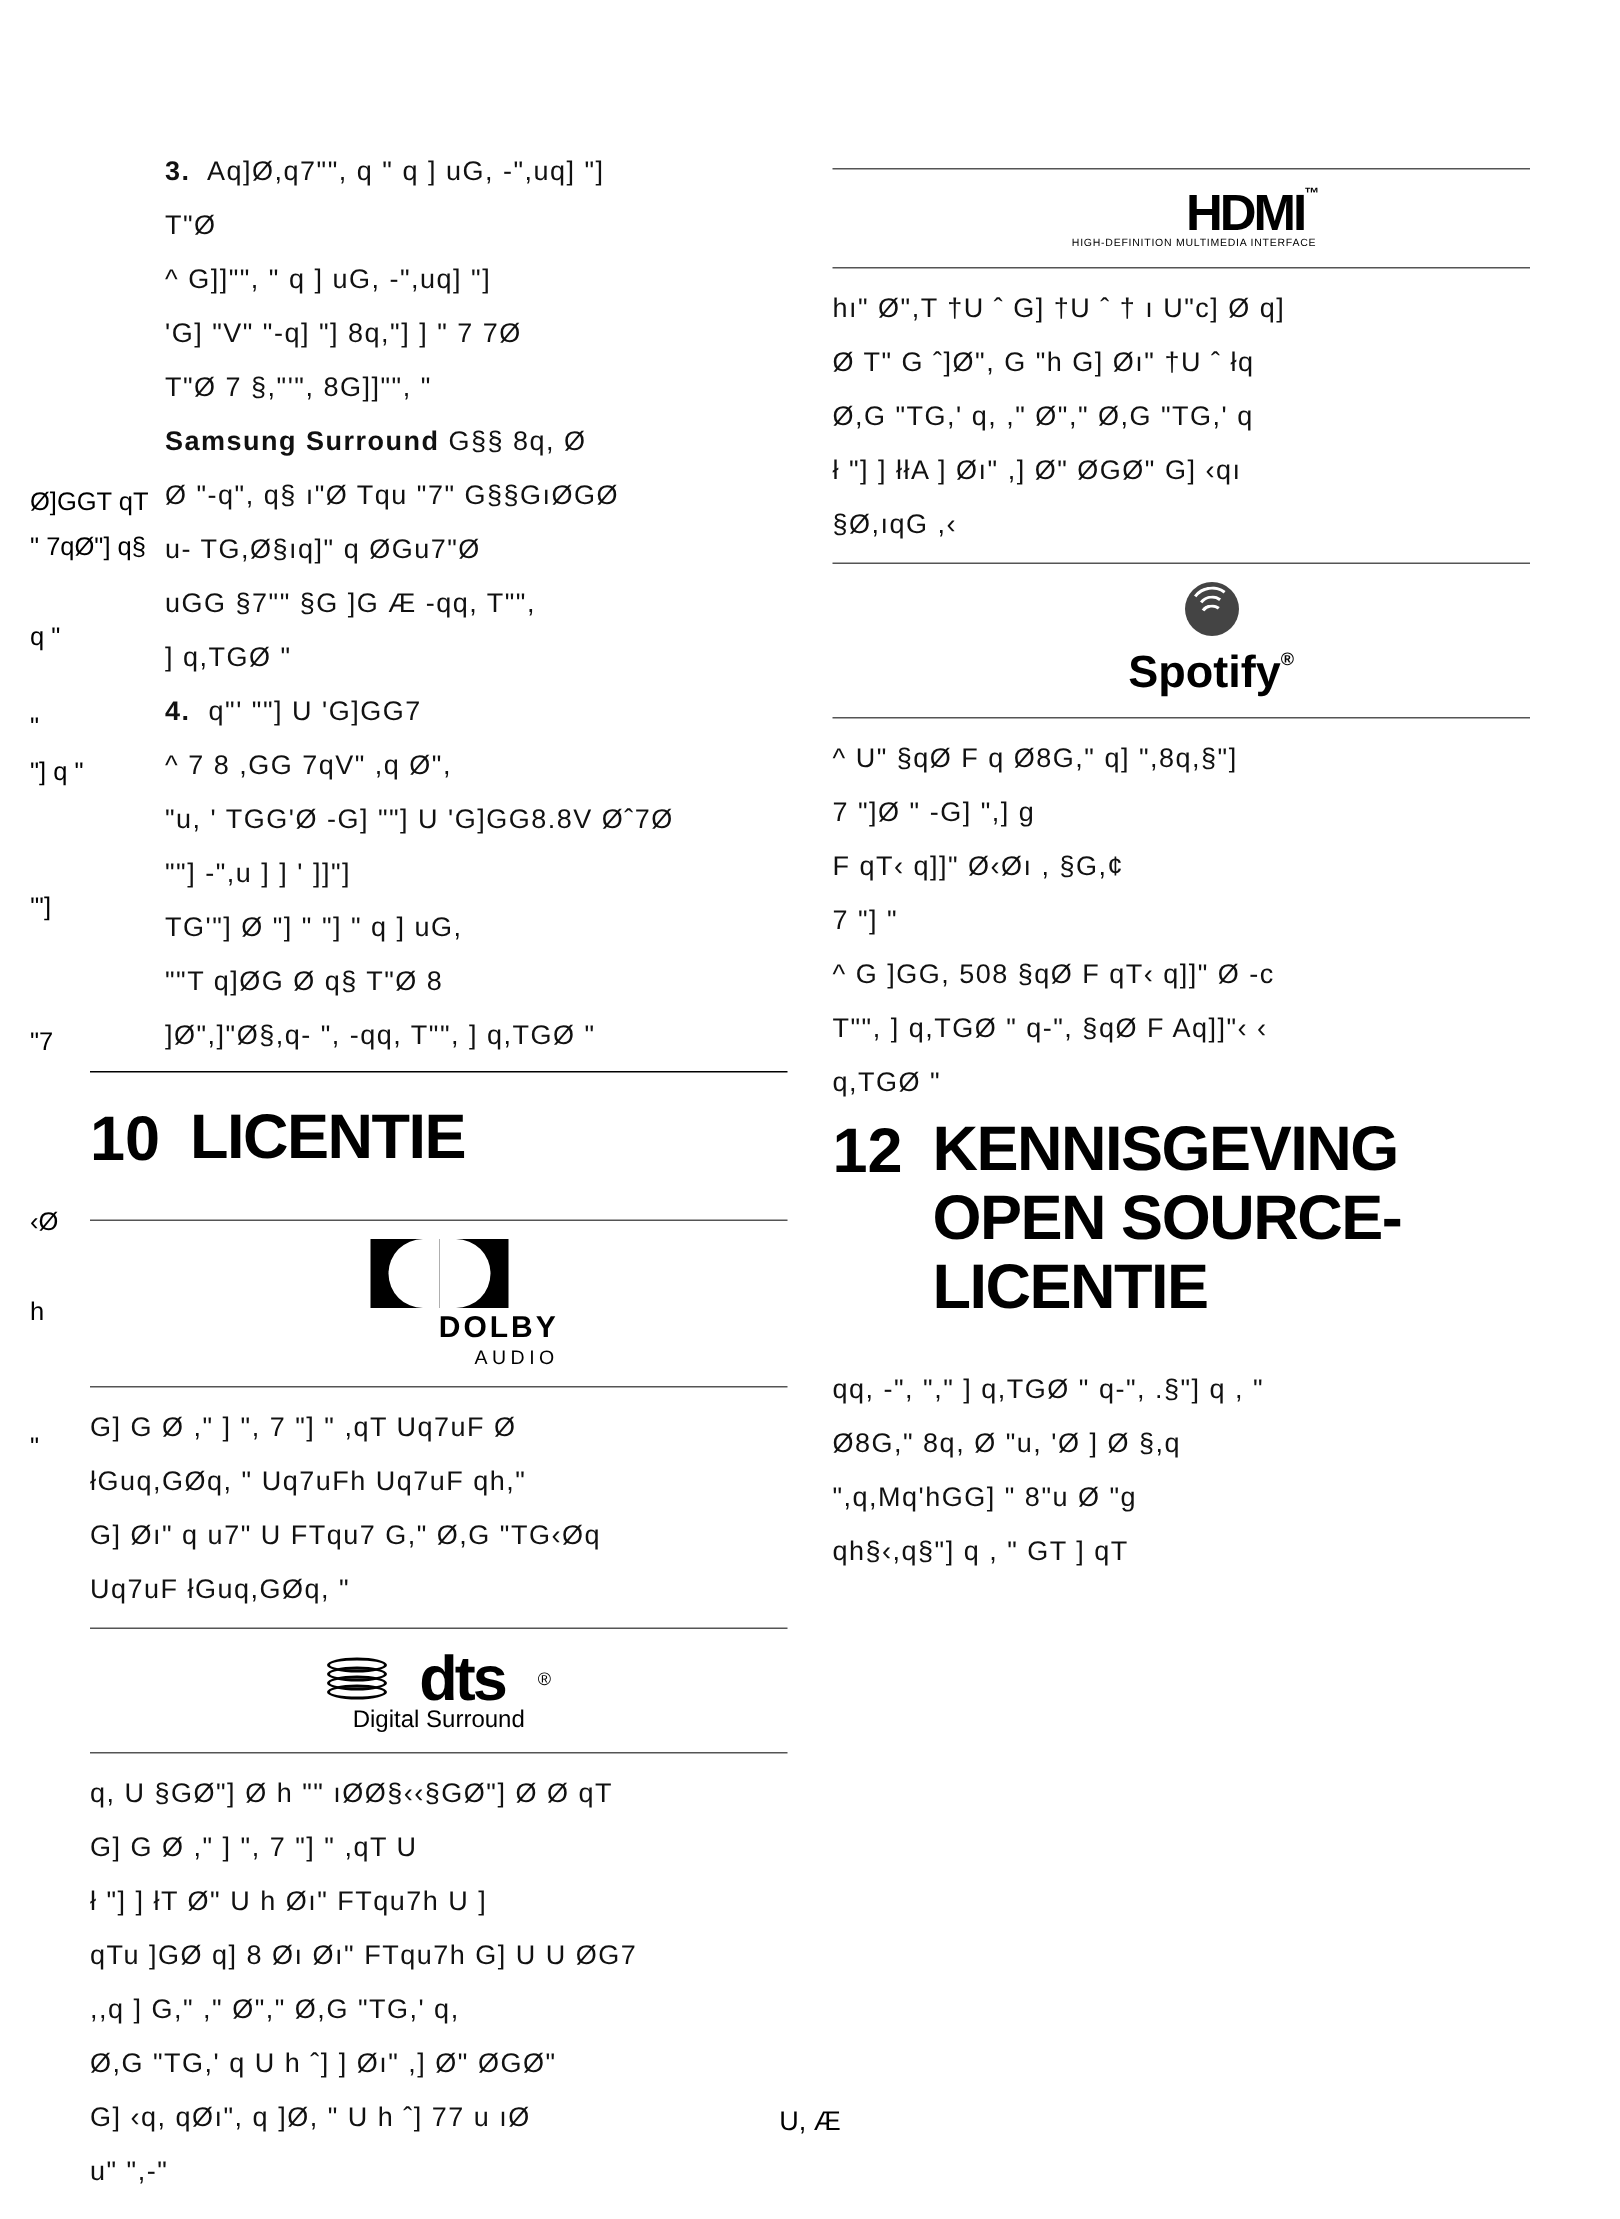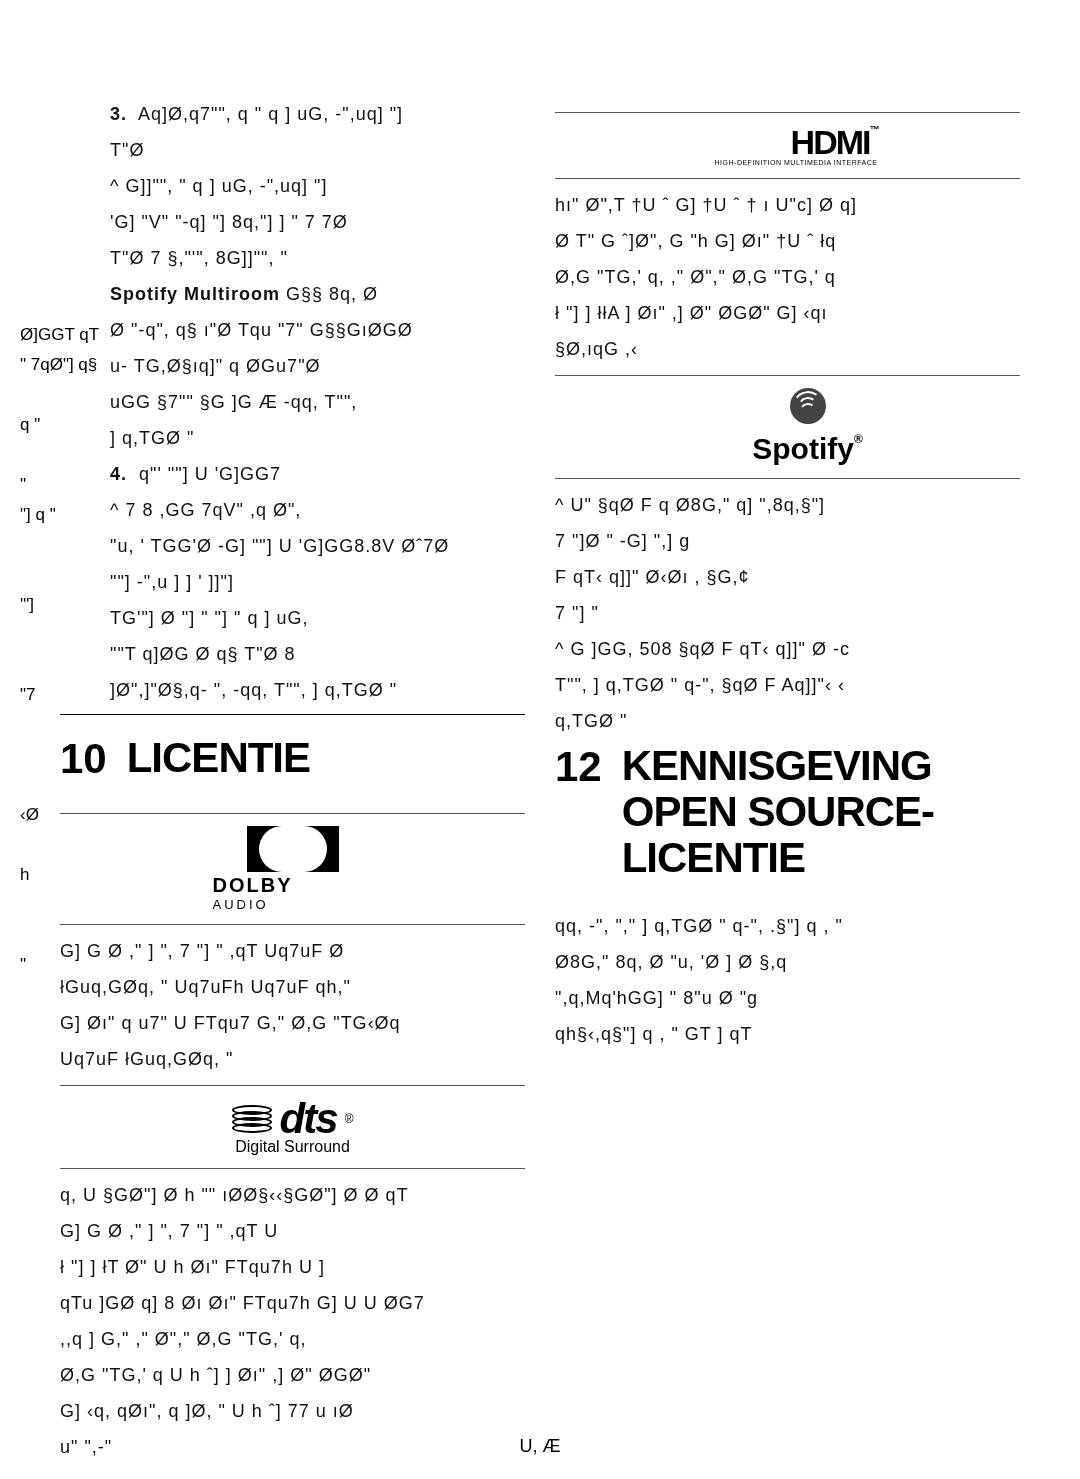--- a/index.html
+++ b/index.html
@@ -95,39 +95,39 @@
     border-color: #fff transparent transparent transparent;
     border-radius: 50%;
     left: 50%; transform: translateX(-50%) rotate(-8deg);
   }
   .spotify-icon::before { width: 26px; height: 26px; top: 3px; }
   .spotify-icon span    { width: 20px; height: 20px; top: 9px; display:block; }
   .spotify-icon::after  { width: 13px; height: 13px; top: 15px; }
   .spotify-word { font-size: 30px; font-weight: 700; }
   .spotify-r { font-size: 12px; vertical-align: top; }
 
-  .dolby-logo { text-align: left; width: 160px; margin: 1px auto; }
+  .dolby-logo { text-align: right; width: 160px; margin: 1px auto; }
   .dolby-boxes { display: flex; justify-content: center; gap: 0; }
   .dolby-box {
     width: 46px; height: 46px; background: #000; position: relative;
   }
   .dolby-box::after {
     content: "";
     position: absolute;
     width: 34px; height: 46px;
     background: #fff;
     top: 0;
   }
   .dolby-box.l::after { right: 0; border-radius: 28px 0 0 28px; }
   .dolby-box.r::after { left: 0;  border-radius: 0 28px 28px 0; }
   .dolby-word { font-size: 20px; font-weight: 900; letter-spacing: 2px; margin-top: 2px; }
   .dolby-sub  { font-size: 13px; letter-spacing: 3px; }
 
   .dts-logo { text-align: center; width: 200px; margin: 0 auto; }
-  .dts-row { display: flex; align-items: center; justify-content: center; gap: 8px; font-style: italic; }
+  .dts-row { display: flex; align-items: center; justify-content: center; gap: 22px; }
   .dts-disc {
     width: 40px; height: 28px; position: relative;
   }
   .dts-disc span {
     position: absolute; left: 0; right: 0;
     border: 2px solid #000; border-radius: 50%;
     height: 10px;
   }
   .dts-disc span:nth-child(1){ top: 0; }
   .dts-disc span:nth-child(2){ top: 6px; }
@@ -140,21 +140,21 @@
   .left-gutter {
     position: absolute;
     left: 20px; top: 320px;
     width: 90px;
     font-size: 17px;
     line-height: 30px;
     word-break: break-all;
   }
   .footer {
     position: absolute;
-    bottom: 22px; left: 0; right: 0;
+    bottom: 54px; left: 0; right: 0;
     text-align: center;
     font-size: 18px;
   }
   .indent { padding-left: 50px; }
   .num-label { font-weight: 700; margin-right: 6px; }
 </style>
 </head>
 <body>
 
 <div class="left-gutter">
@@ -189,21 +189,21 @@
     <div class="garbled indent">
       <div class="garbled-block">
         <span class="num-label">3.</span>
         <span>Aq]Ø,q7"", q    "  q ] uG, -",uq] "]</span>
       </div>
       <div class="garbled-block">T"Ø</div>
       <div class="garbled-block">^ G]]"",  " q ] uG, -",uq] "]</div>
       <div class="garbled-block">'G] "V" "-q] "] 8q,"] ]  " 7  7Ø</div>
       <div class="garbled-block">T"Ø 7   §,"'",  8G]]"",  "</div>
       <div class="garbled-block">
-        <span class="bold-line">Spotify Multiroom</span><span> G§§ 8q, Ø</span>
+        <span class="bold-line">Samsung Surround</span><span> G§§ 8q, Ø</span>
       </div>
       <div class="garbled-block"> Ø "-q",  q§ ı"Ø Tqu "7" G§§GıØGØ</div>
       <div class="garbled-block">u-    TG,Ø§ıq]" q  ØGu7"Ø</div>
       <div class="garbled-block">uGG §7"" §G  ]G  Æ -qq, T"",</div>
       <div class="garbled-block">] q,TGØ "</div>
     </div>
 
     <div class="garbled indent">
       <div class="garbled-block">
         <span class="num-label">4.</span>

